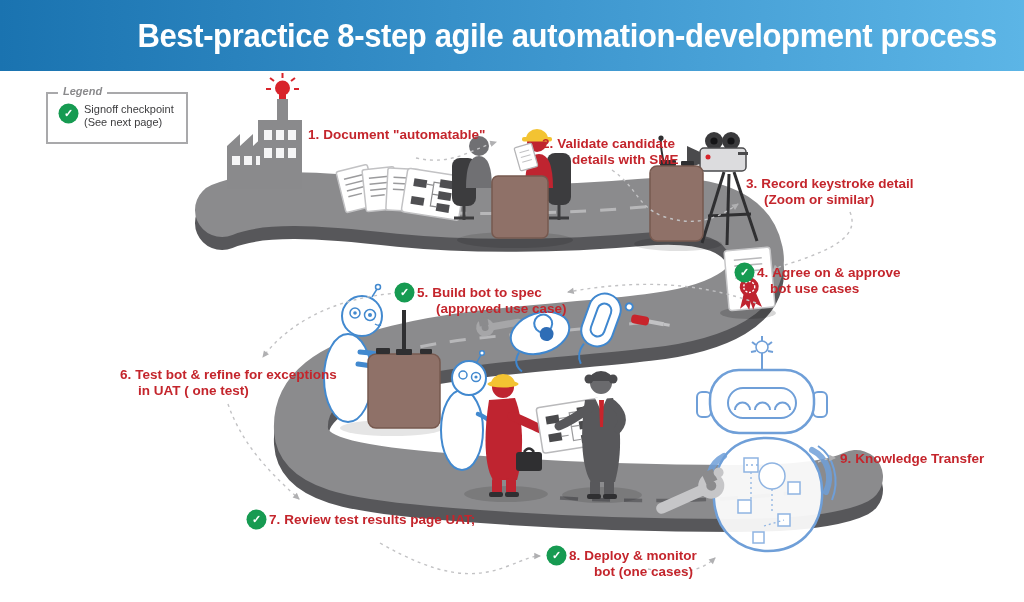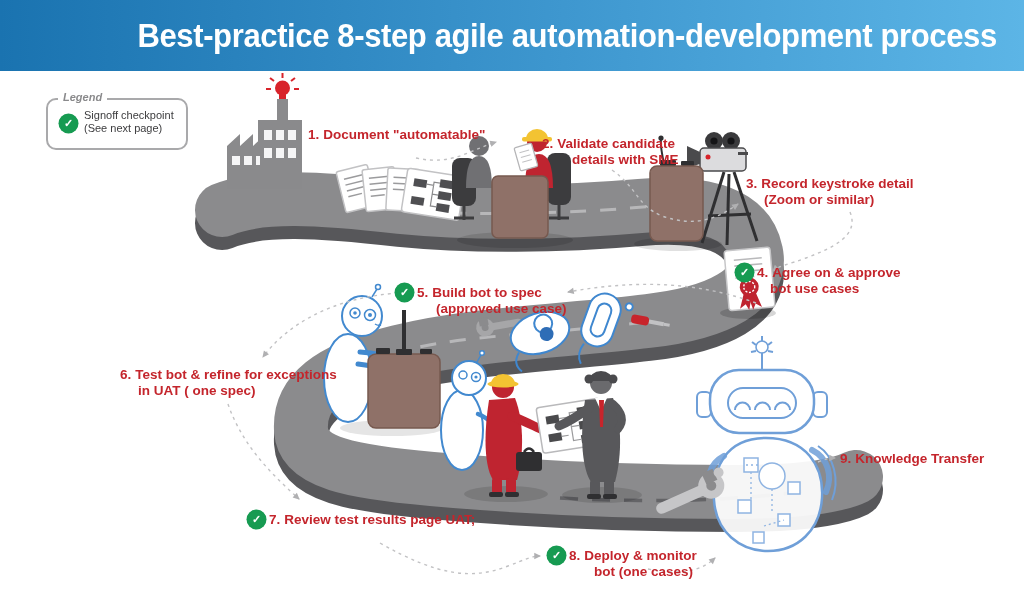--- a/index.html
+++ b/index.html
@@ -9,24 +9,24 @@
 
   
   .hdr{position:absolute;left:0;top:0;width:1024px;height:71px;
        background:linear-gradient(90deg,#1a73b0 0%,#3e97cf 55%,#5cb5e6 100%);
        display:flex;align-items:center;justify-content:flex-end;}
   .hdr h1{margin:0;color:#fff;font-size:33px;font-weight:800;letter-spacing:-0.4px;
           white-space:nowrap;transform:scaleX(0.94);}
 
   
   .legend{position:absolute;left:46px;top:92px;width:138px;height:48px;
-          border:2px solid #a9a9ab;border-radius:10px;background:#fff;margin-top:6px;}
+          border:2px solid #a9a9ab;border-radius:0;background:#fff;}
   .legend .cap{position:absolute;top:-9px;left:10px;background:#fff;padding:0 5px;
                font-size:11px;font-style:italic;font-weight:700;color:#8a8a8c;}
-  .legend .row{display:flex;align-items:center;gap:7px;padding:9px 8px 0 12px;}
+  .legend .row{display:flex;align-items:flex-start;gap:7px;padding:9px 8px 0 12px;}
   .legend .txt{font-size:11px;color:#3c3c3e;line-height:13px;}
   .legend .txt .note{}
 
   
   .chk{width:17px;height:17px;min-width:17px;border-radius:50%;background:#179b52;
        display:inline-flex;align-items:center;justify-content:center;
        box-shadow:0 0 0 1.5px #179b52;outline:2px dotted #179b52;outline-offset:-1px;}
   .chk::after{content:"\2713";color:#fff;font-size:11px;font-weight:800;line-height:1;}
   .legend .chk{margin-top:2px;}
 
@@ -419,21 +419,21 @@
         <span>Build bot to spec</span>
       </div>
     <div class="l2">(approved use case)</div>
   </div>
 
   <div class="step" style="left:120px;top:367px">
     <div class="l1">
         <span class="num">6.</span>
         <span>Test bot &amp; refine for exceptions</span>
       </div>
-    <div class="l2">in UAT ( one spec)</div>
+    <div class="l2">in UAT ( one test)</div>
   </div>
 
   <div class="step withchk" style="left:248px;top:511px">
     <div class="l1">
         <span class="chk"></span>
         <span class="num">7.</span>
         <span>Review test results page UAT;</span>
       </div>
   </div>
 

